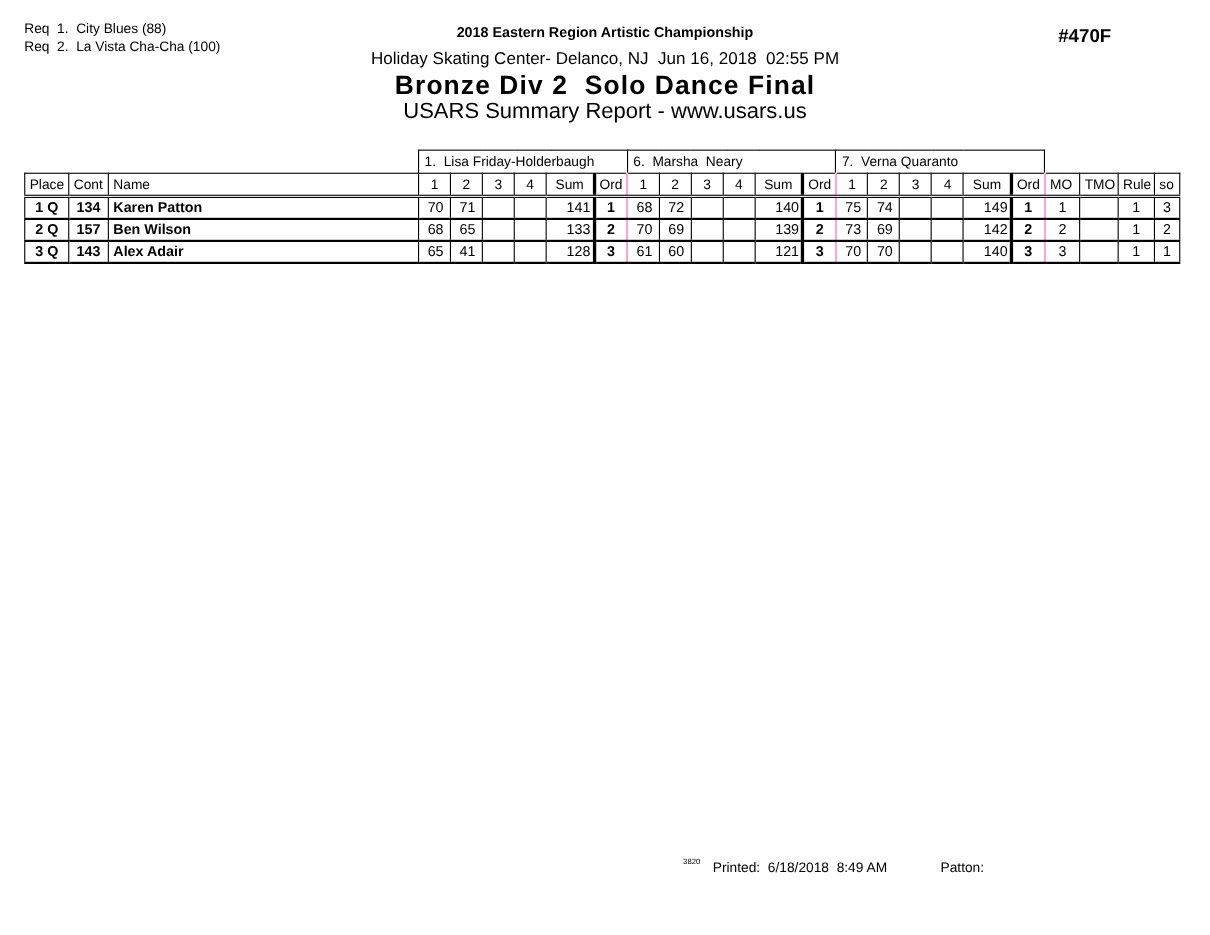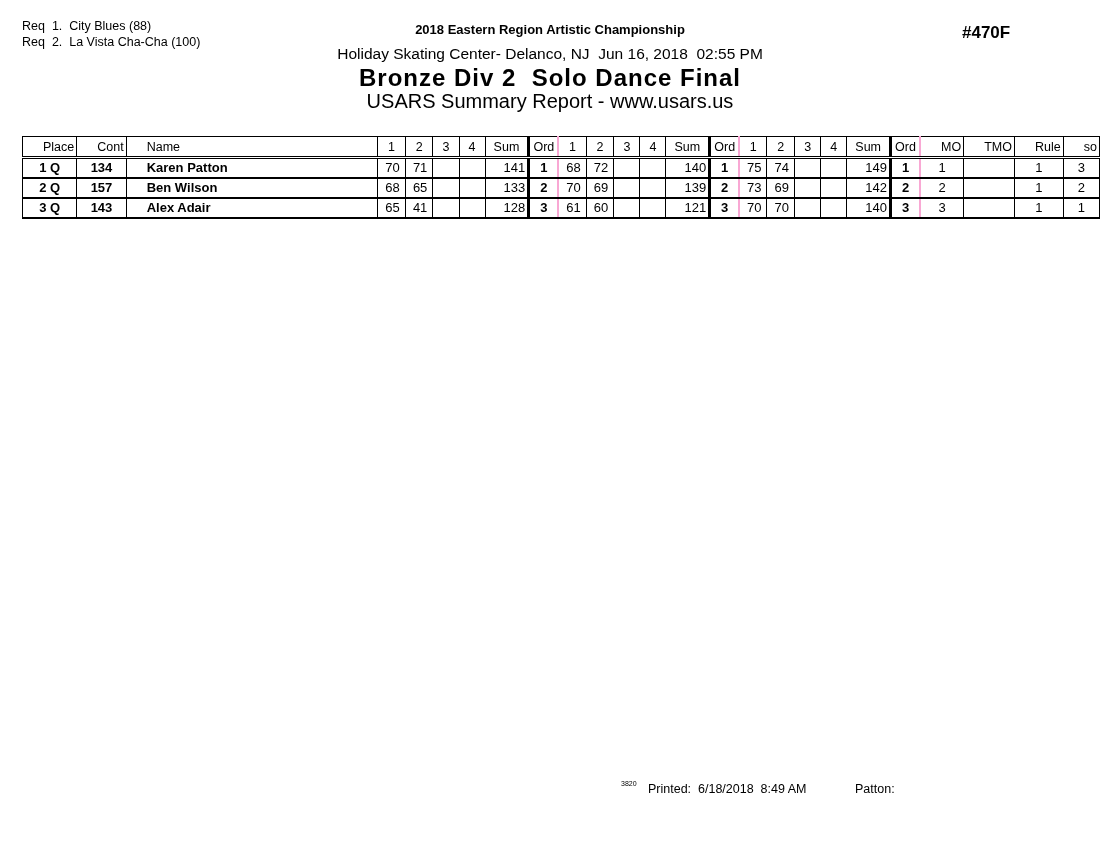--- a/index.html
+++ b/index.html
@@ -23,21 +23,21 @@
   
   .results { position:absolute; left:22px; top:136px; }
   table { border-collapse:collapse; table-layout:fixed; }
   td { border:1px solid #000; font-size:12.5px; height:20px;
        overflow:hidden; white-space:nowrap; padding:0 2px; text-align:center; vertical-align:middle; }
   tr.judge-row td { height:21px; }
   tr.head-row td { height:21px; border-bottom:3px double #000; }
   tr.data td { border-bottom:2px solid #000; font-size:13px; }
   td.spacer { border:none; }
   td.jbox { text-align:left; padding-left:5px; white-space:pre; }
-  td.al { text-align:left; padding-left:20px; }
+  td.al { text-align:left; padding-left:4px; }
   td.score { text-align:center; padding-left:4px; }
   td.sum { text-align:left; padding-left:18px; }
   td.ordc { border-left:3px solid #000; border-right:2px solid #f9a8d4; }
   .b { font-weight:bold; }
 
   
   .job-num { position:absolute; left:621px; top:780px; font-size:7px; }
   .printed { position:absolute; left:648px; top:782px; font-size:12.5px; }
   .scorer  { position:absolute; left:855px; top:782px; font-size:12.5px; }
 </style>
@@ -82,20 +82,27 @@
         <col style="width:29px">
         <col style="width:32px">
         <col style="width:30px">
     <col style="width:32px">
         <col style="width:34px">
         <col style="width:33px">
         <col style="width:23px">
   </colgroup>
 
   <tbody>
+        <tr class="judge-row">
+    <td class="spacer" colspan="3"></td>
+    <td class="jbox" colspan="6">1.  Lisa Friday-Holderbaugh</td>
+    <td class="jbox" colspan="6">6.  Marsha  Neary</td>
+    <td class="jbox" colspan="6">7.  Verna Quaranto</td>
+    <td class="spacer" colspan="4"></td>
+  </tr>
 
   <tr class="head-row">
     <td class="al">Place</td>
     <td class="al">Cont</td>
     <td class="al">Name</td>
 
     <td>1</td>
     <td>2</td>
     <td>3</td>
     <td>4</td>

